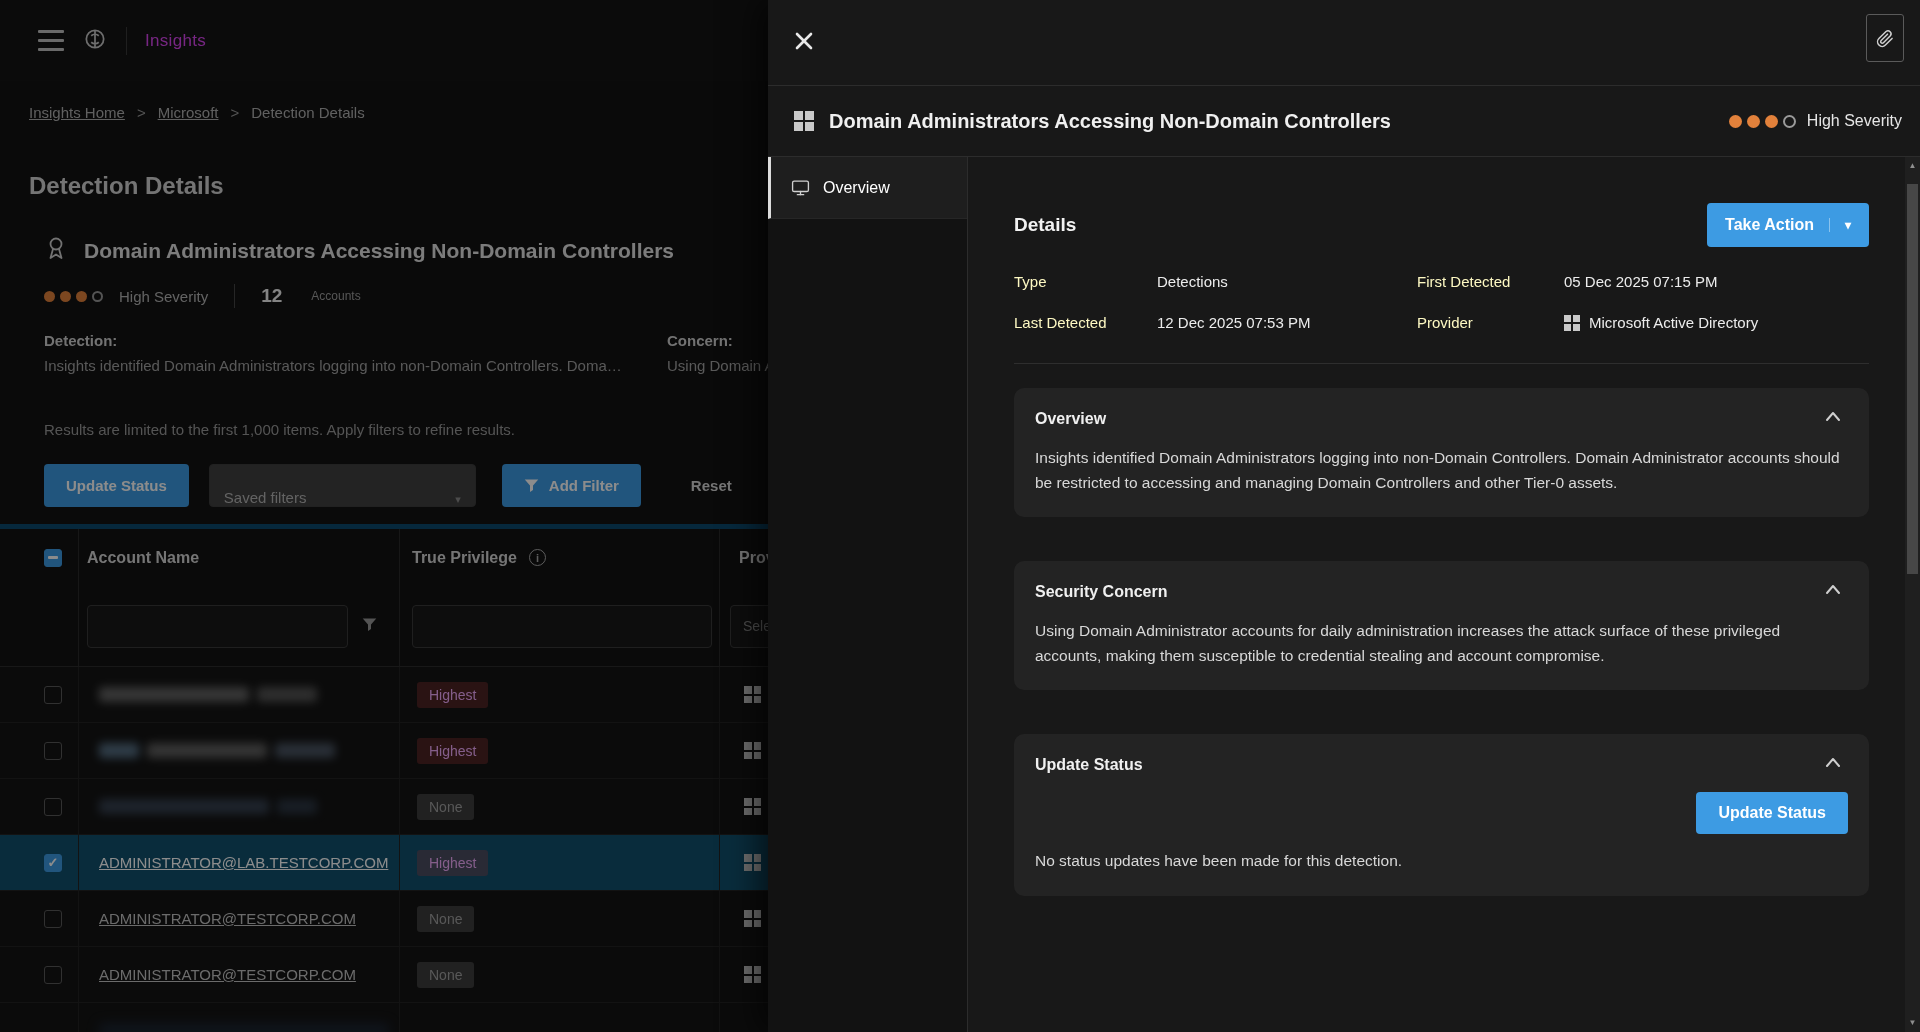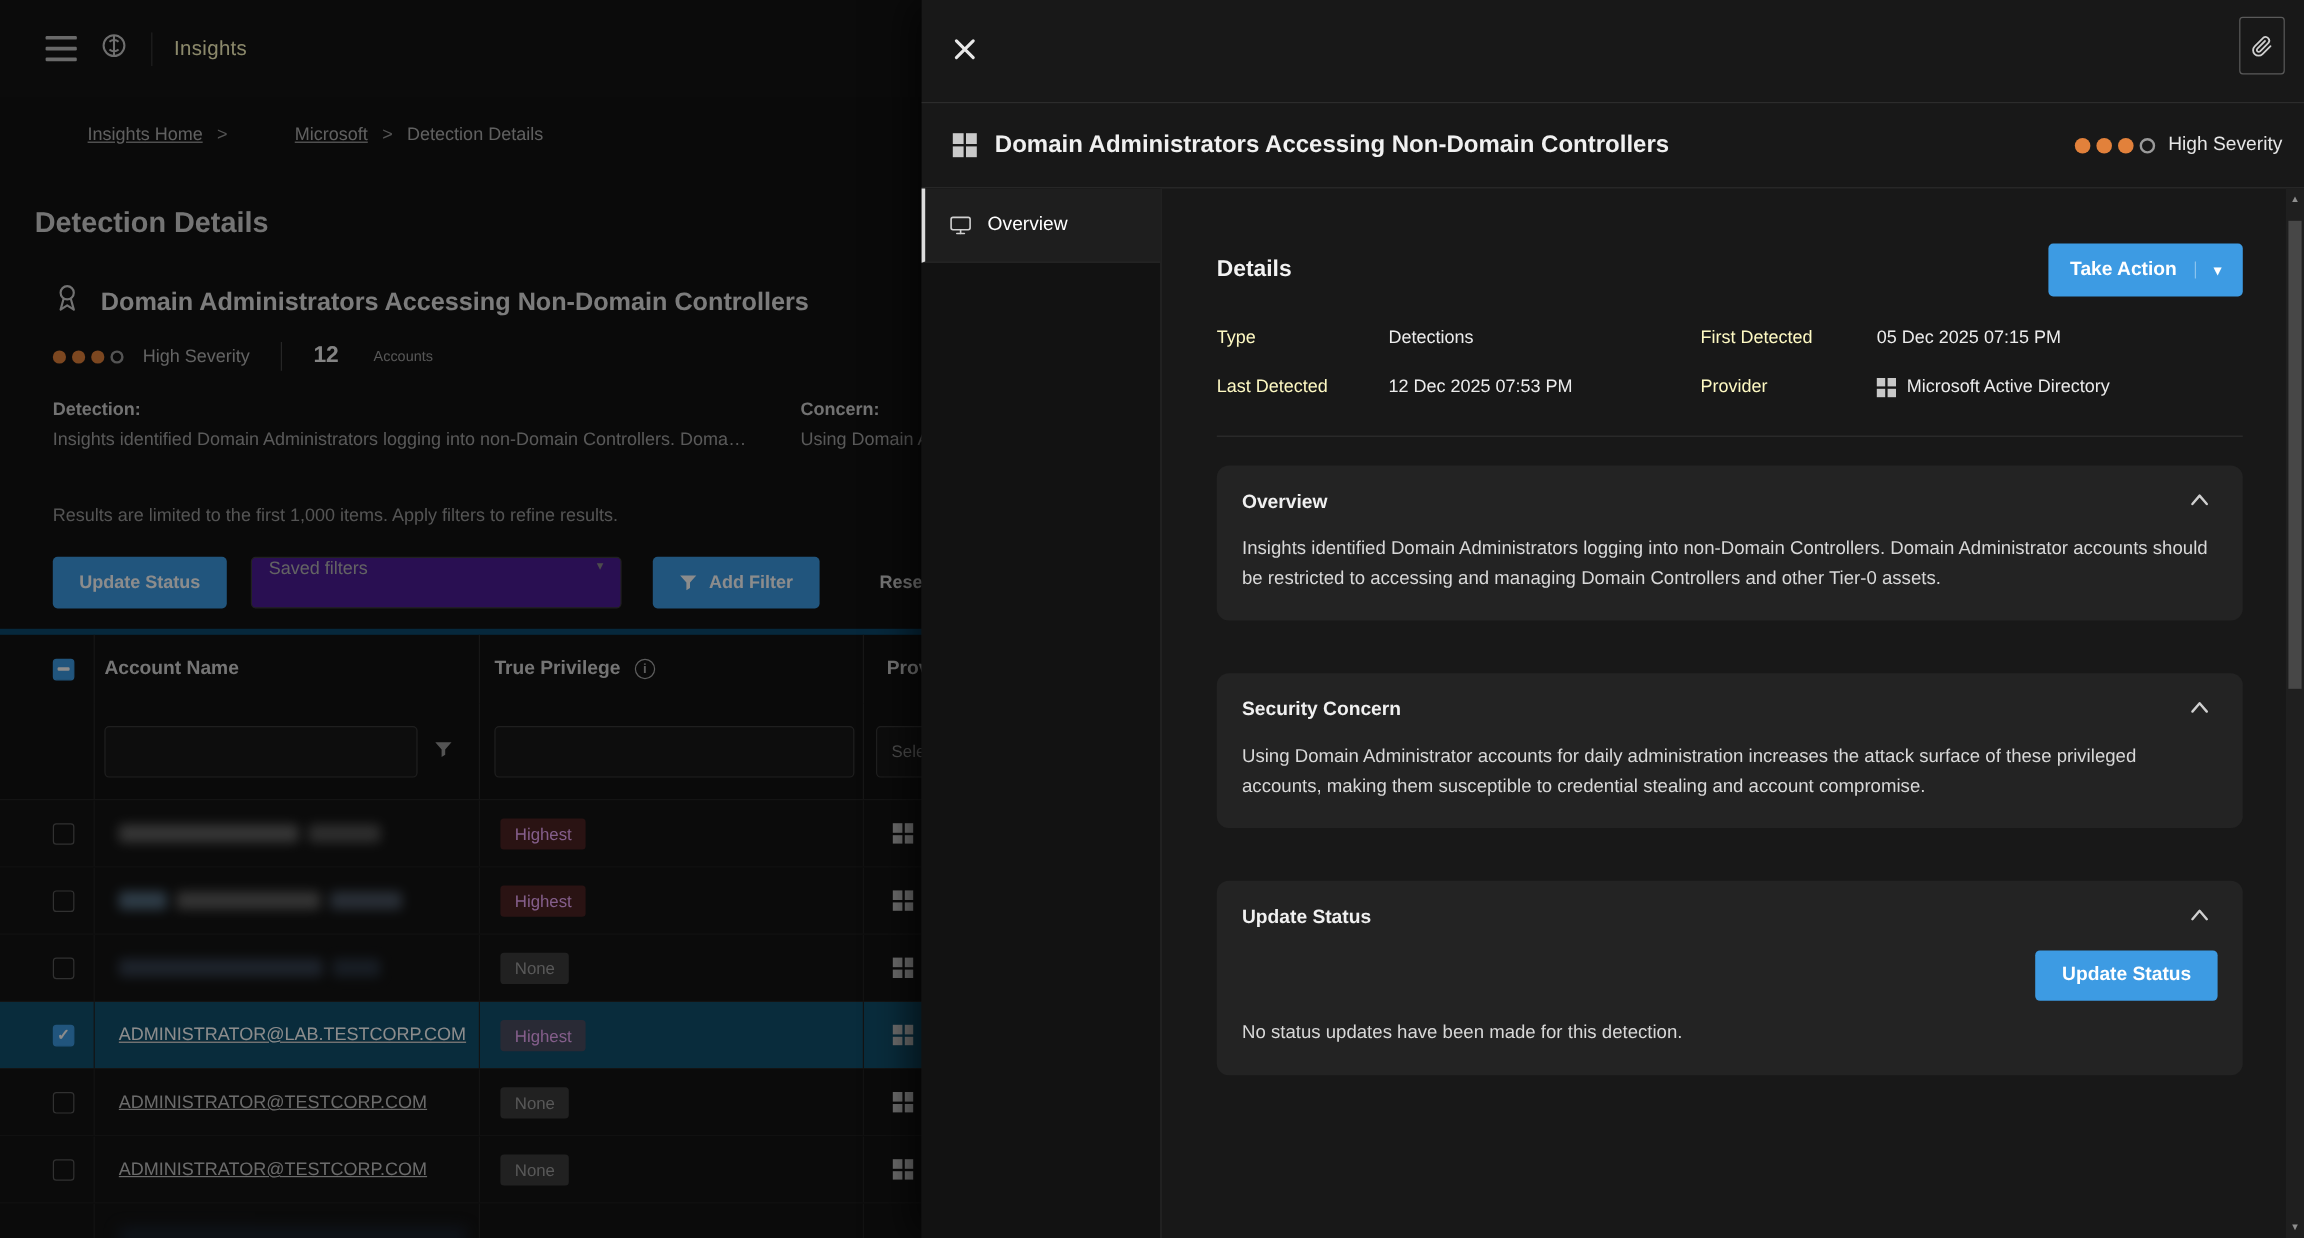--- a/index.html
+++ b/index.html
@@ -6,24 +6,24 @@
     font-family:"Liberation Sans",sans-serif;-webkit-font-smoothing:antialiased;}
   *{box-sizing:border-box;}
 
   
   .left-app{position:absolute;inset:0;background:#131313;}
   .topbar{height:81px;background:#151515;display:flex;align-items:center;padding-left:38px;gap:18px;}
   .hamburger{width:26px;display:flex;flex-direction:column;gap:6px;cursor:pointer;}
   .hamburger i{height:3px;background:#c2c2c2;border-radius:1px;}
   .logo-svg{stroke:#c8c8c8;fill:none;stroke-width:1.6;}
   .tb-divider{width:1px;height:28px;background:#3a3a3a;}
-  .app-name{font-size:17px;color:#fef9c3;letter-spacing:.3px;}
+  .app-name{font-size:17px;color:#d946ef;letter-spacing:.3px;}
 
   .breadcrumb{position:absolute;top:104px;left:29px;display:flex;gap:12px;font-size:15px;color:#9a9a9a;align-items:center;}
-  .breadcrumb a{color:#b0b0b0;text-decoration:underline;cursor:pointer;margin-left:44px;}
+  .breadcrumb a{color:#b0b0b0;text-decoration:underline;cursor:pointer;}
   .breadcrumb .current{color:#b0b0b0;}
 
   .page-title{position:absolute;top:156px;left:29px;font-size:24px;font-weight:700;color:#d4d4d4;}
 
   .det-summary{position:absolute;top:236px;left:44px;right:0;}
   .det-title-row{display:flex;align-items:center;gap:16px;}
   .award-svg{stroke:#cfcfcf;fill:none;stroke-width:1.8;stroke-linejoin:round;}
   .det-title{font-size:21px;font-weight:600;color:#e2e2e2;}
   .det-meta-row{margin-top:18px;display:flex;align-items:center;gap:12px;}
   .dots{display:flex;gap:5px;align-items:center;}
@@ -39,22 +39,22 @@
   .desc-label{font-size:15px;font-weight:700;color:#d0d0d0;}
   .desc-text{margin-top:8px;font-size:15px;color:#a2a2a2;white-space:nowrap;overflow:hidden;text-overflow:ellipsis;max-width:580px;}
   .desc-text2{margin-top:8px;font-size:15px;color:#a2a2a2;white-space:nowrap;overflow:hidden;}
 
   .results-note{position:absolute;top:421px;left:44px;font-size:15px;color:#9a9a9a;}
 
   .toolbar{position:absolute;top:464px;left:44px;display:flex;align-items:center;}
   .btn{display:inline-flex;align-items:center;justify-content:center;gap:10px;height:43px;
     background:#3d9be3;color:#fff;font-size:15px;font-weight:600;border:none;border-radius:4px;
     padding:0 22px;cursor:pointer;font-family:inherit;}
-  .select-box{margin-left:20px;width:309px;height:43px;background:#4c1d95;border:1px solid #3c3c3c;border-radius:4px;
-    display:flex;align-items:flex-start;padding:0 14px;color:#b5b5b5;font-size:15px;cursor:pointer;}
+  .select-box{margin-left:20px;width:267px;height:43px;background:#404040;border:1px solid #3c3c3c;border-radius:4px;
+    display:flex;align-items:flex-end;padding:0 14px;color:#b5b5b5;font-size:15px;cursor:pointer;}
   .select-box .caret{margin-left:auto;font-size:11px;color:#8a8a8a;}
   .add-filter{margin-left:26px;}
   .filter-svg{fill:#ffffff;}
   .reset-btn{margin-left:44px;background:none;border:none;color:#d5d5d5;font-size:15px;font-weight:600;cursor:pointer;font-family:inherit;}
 
   
   .grid-table{position:absolute;top:524px;left:0;width:1400px;}
   .trow{display:grid;grid-template-columns:78px 321px 320px 1fr;align-items:center;}
   .thead-labels{height:62px;border-top:5px solid #0c4a6e;}
   .thead-filters{height:81px;align-items:start;border-bottom:1px solid #2c2c2c;}

